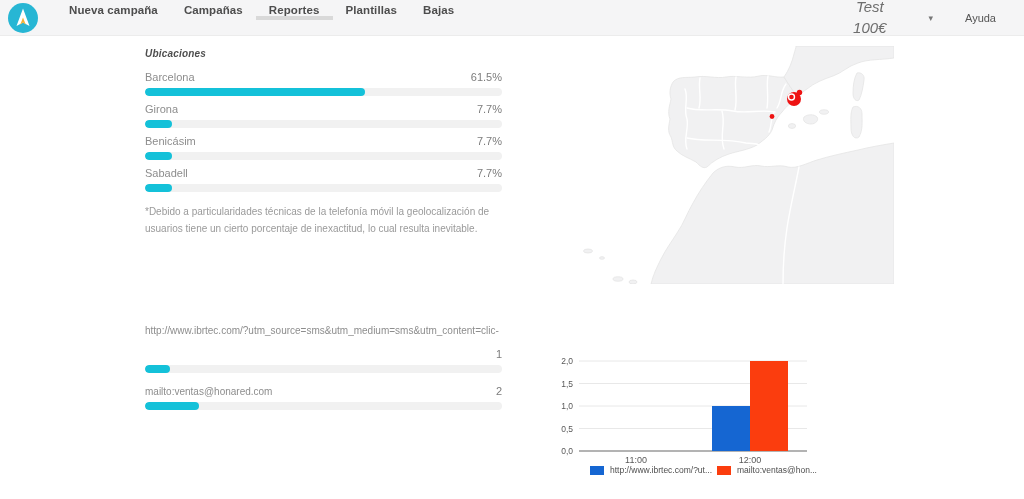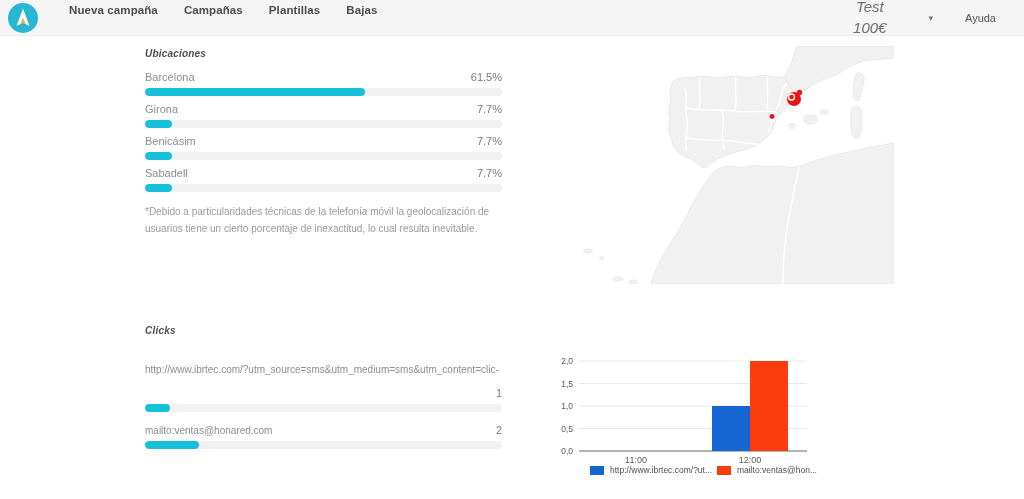--- a/index.html
+++ b/index.html
@@ -71,20 +71,21 @@
   <div class="logo-wrap">
     <svg width="30" height="30" viewBox="0 0 30 30">
       <circle cx="15" cy="15" r="15" fill="#27b6d4"></circle>
       <polygon points="15,5.5 21.5,23 15,19.4 8.5,23" fill="#ffffff"></polygon>
       <polygon points="15,14.5 17.8,21.8 15,19.4 12.2,21.8" fill="#f2b234"></polygon>
     </svg>
   </div>
   <div class="nav" id="nav">
       <div class="nav-item">Nueva campaña</div>
       <div class="nav-item">Campañas</div>
+      <div class="nav-item active">Reportes</div>
       <div class="nav-item">Plantillas</div>
       <div class="nav-item">Bajas</div>
     </div>
 
   <div class="header-right">
     <div class="account">
       <div>Test</div>
       <div>100€</div>
     </div>
     <div class="chevron">▾</div>
@@ -131,21 +132,20 @@
     </div>
     <div class="track">
       <div class="fill" style="width: 7.7%;"></div>
     </div>
   </div>
       </div>
     <div class="disclaimer">*Debido a particularidades técnicas de la telefonía móvil la geolocalización de usuarios tiene un cierto porcentaje de inexactitud, lo cual resulta inevitable.</div>
   </div>
 
   <div class="clicks-section">
-    <div class="section-title">Clicks</div>
     <div class="rows clicks-rows" id="clicks-rows">
         <div class="bar-row">
     <div class="row-head">
       <span class="row-label">http://www.ibrtec.com/?utm_source=sms&amp;utm_medium=sms&amp;utm_content=clic-</span>
       <span class="row-value">1</span>
     </div>
     <div class="track">
       <div class="fill" style="width: 7%;"></div>
     </div>
   </div>

